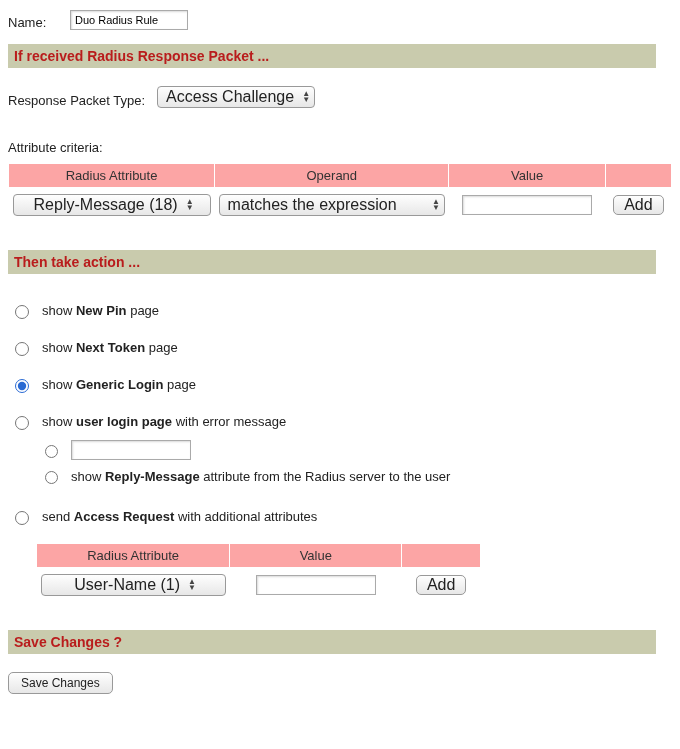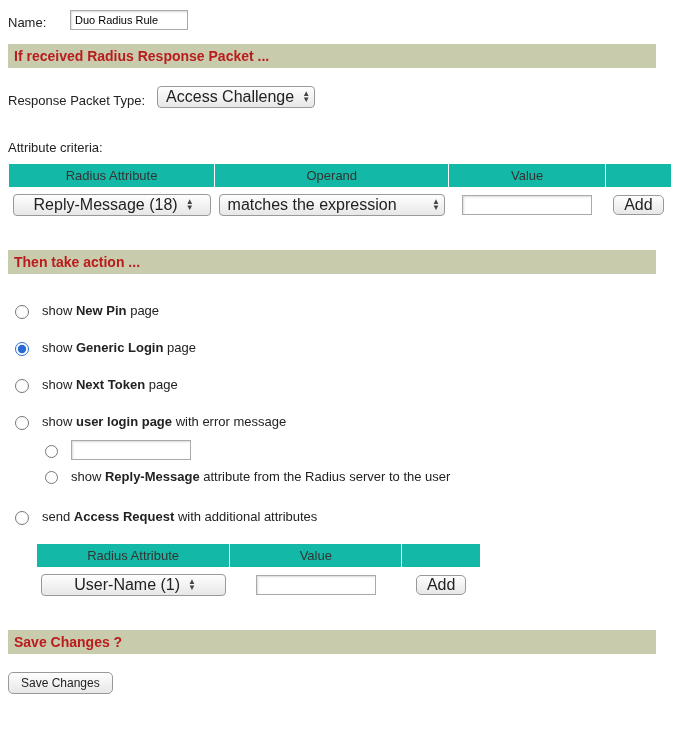--- a/index.html
+++ b/index.html
@@ -67,21 +67,21 @@
   }
   .select .chevs::before { content: "▲"; display:block; }
   .select .chevs::after  { content: "▼"; display:block; }
 
   .attr-table {
     width: 100%;
     border-collapse: collapse;
     margin-top: 4px;
   }
   .attr-table th {
-    background: #14b8a6;
+    background: #fca5a5;
     color: #333;
     font-weight: normal;
     font-size: 13px;
     padding: 4px 6px;
     border: 1px solid #fff;
     text-align: center;
   }
   .attr-table td {
     padding: 6px 4px;
     vertical-align: middle;
@@ -194,30 +194,30 @@
 <div class="action-list">
 
   <label class="action-item">
     <input type="radio" name="action" style="">
     <span class="action-label">
       <span>show </span><b>New Pin</b><span> page</span>
     </span>
   </label>
 
   <label class="action-item">
+    <input type="radio" name="action" style="">
+    <span class="action-label">
+      <span>show </span><b>Next Token</b><span> page</span>
+    </span>
+  </label>
+
+  <label class="action-item">
     <input type="radio" name="action" checked="" style="">
     <span class="action-label">
       <span>show </span><b>Generic Login</b><span> page</span>
-    </span>
-  </label>
-
-  <label class="action-item">
-    <input type="radio" name="action" style="">
-    <span class="action-label">
-      <span>show </span><b>Next Token</b><span> page</span>
     </span>
   </label>
 
   <label class="action-item">
     <input type="radio" name="action" style="">
     <span class="action-label">
       <span>show </span><b>user login page</b><span> with error message</span>
     </span>
   </label>
 

